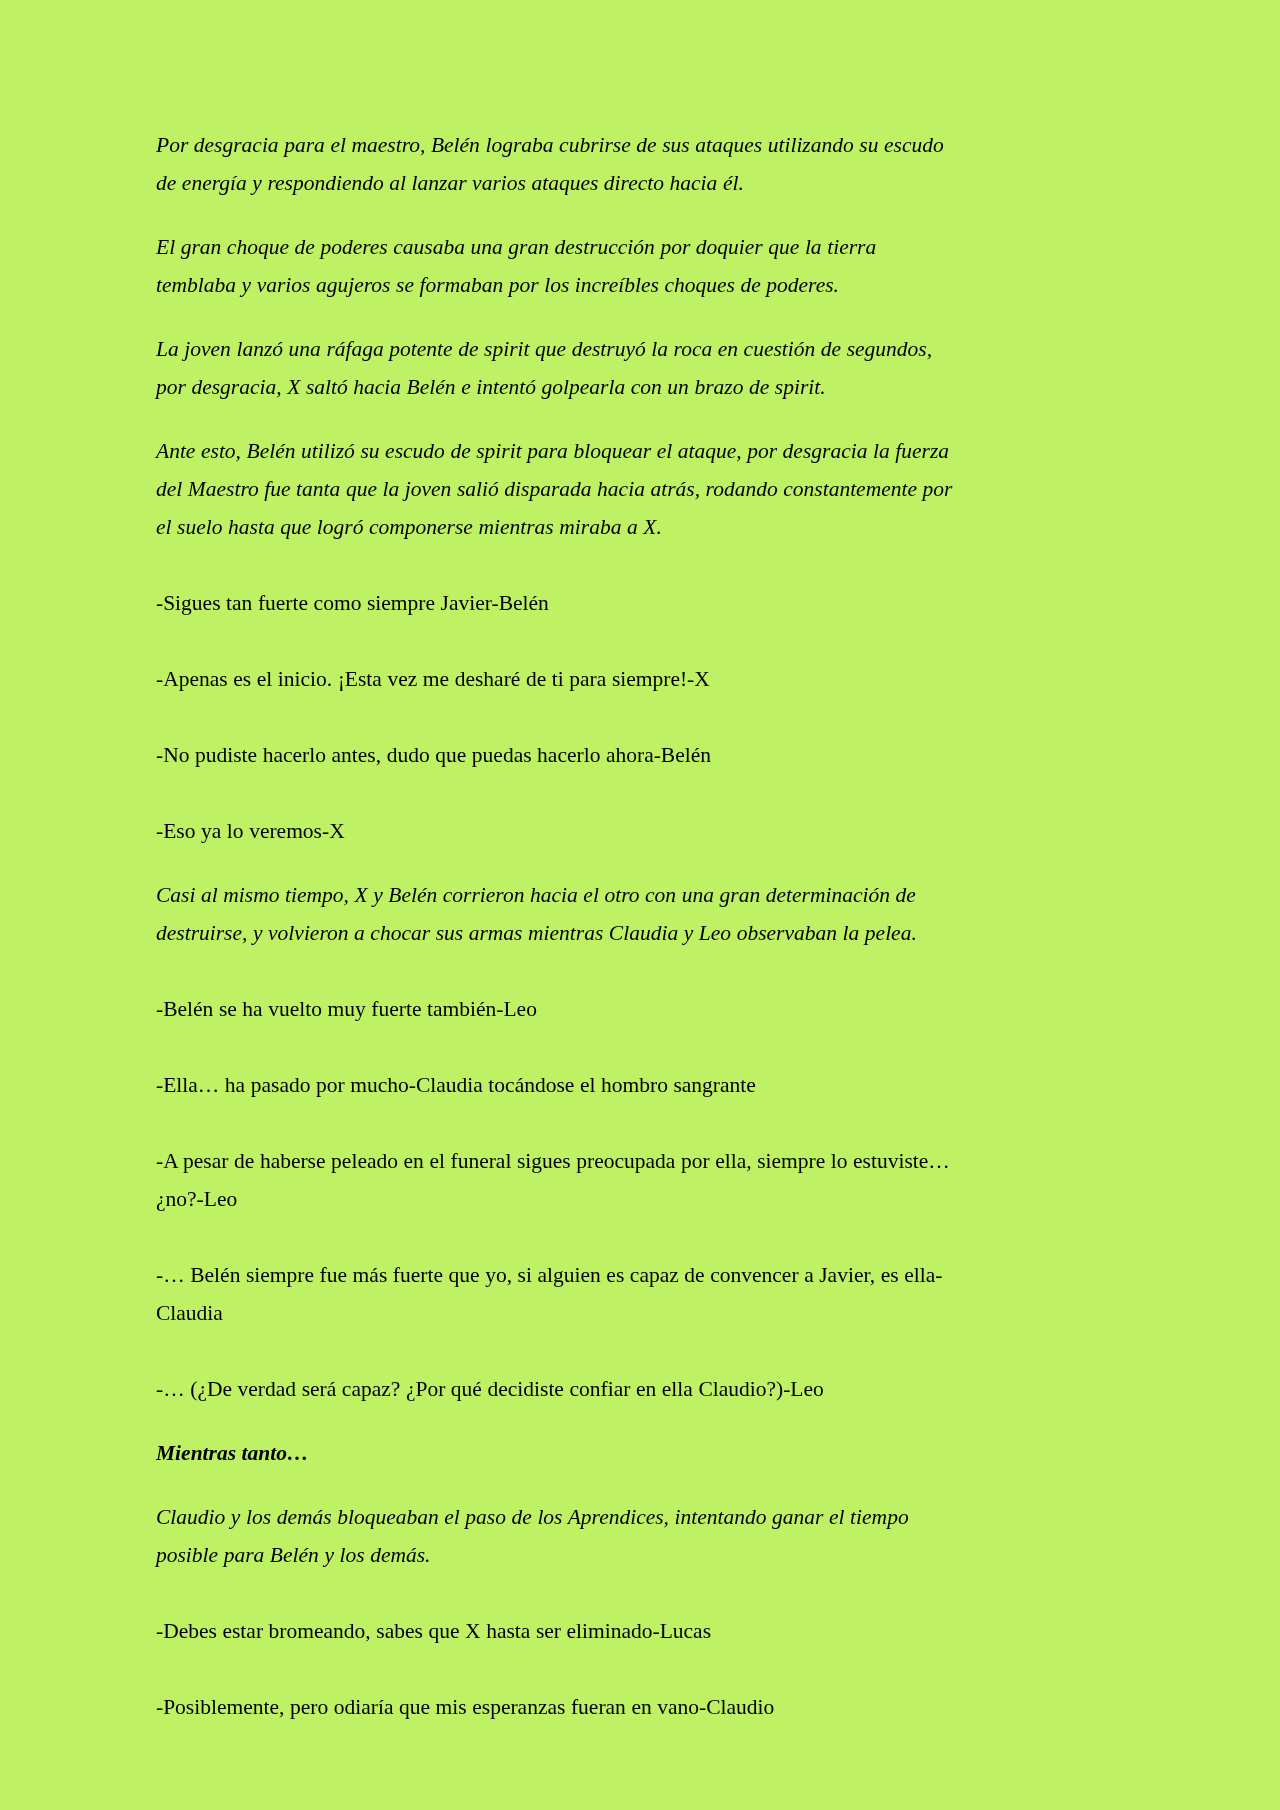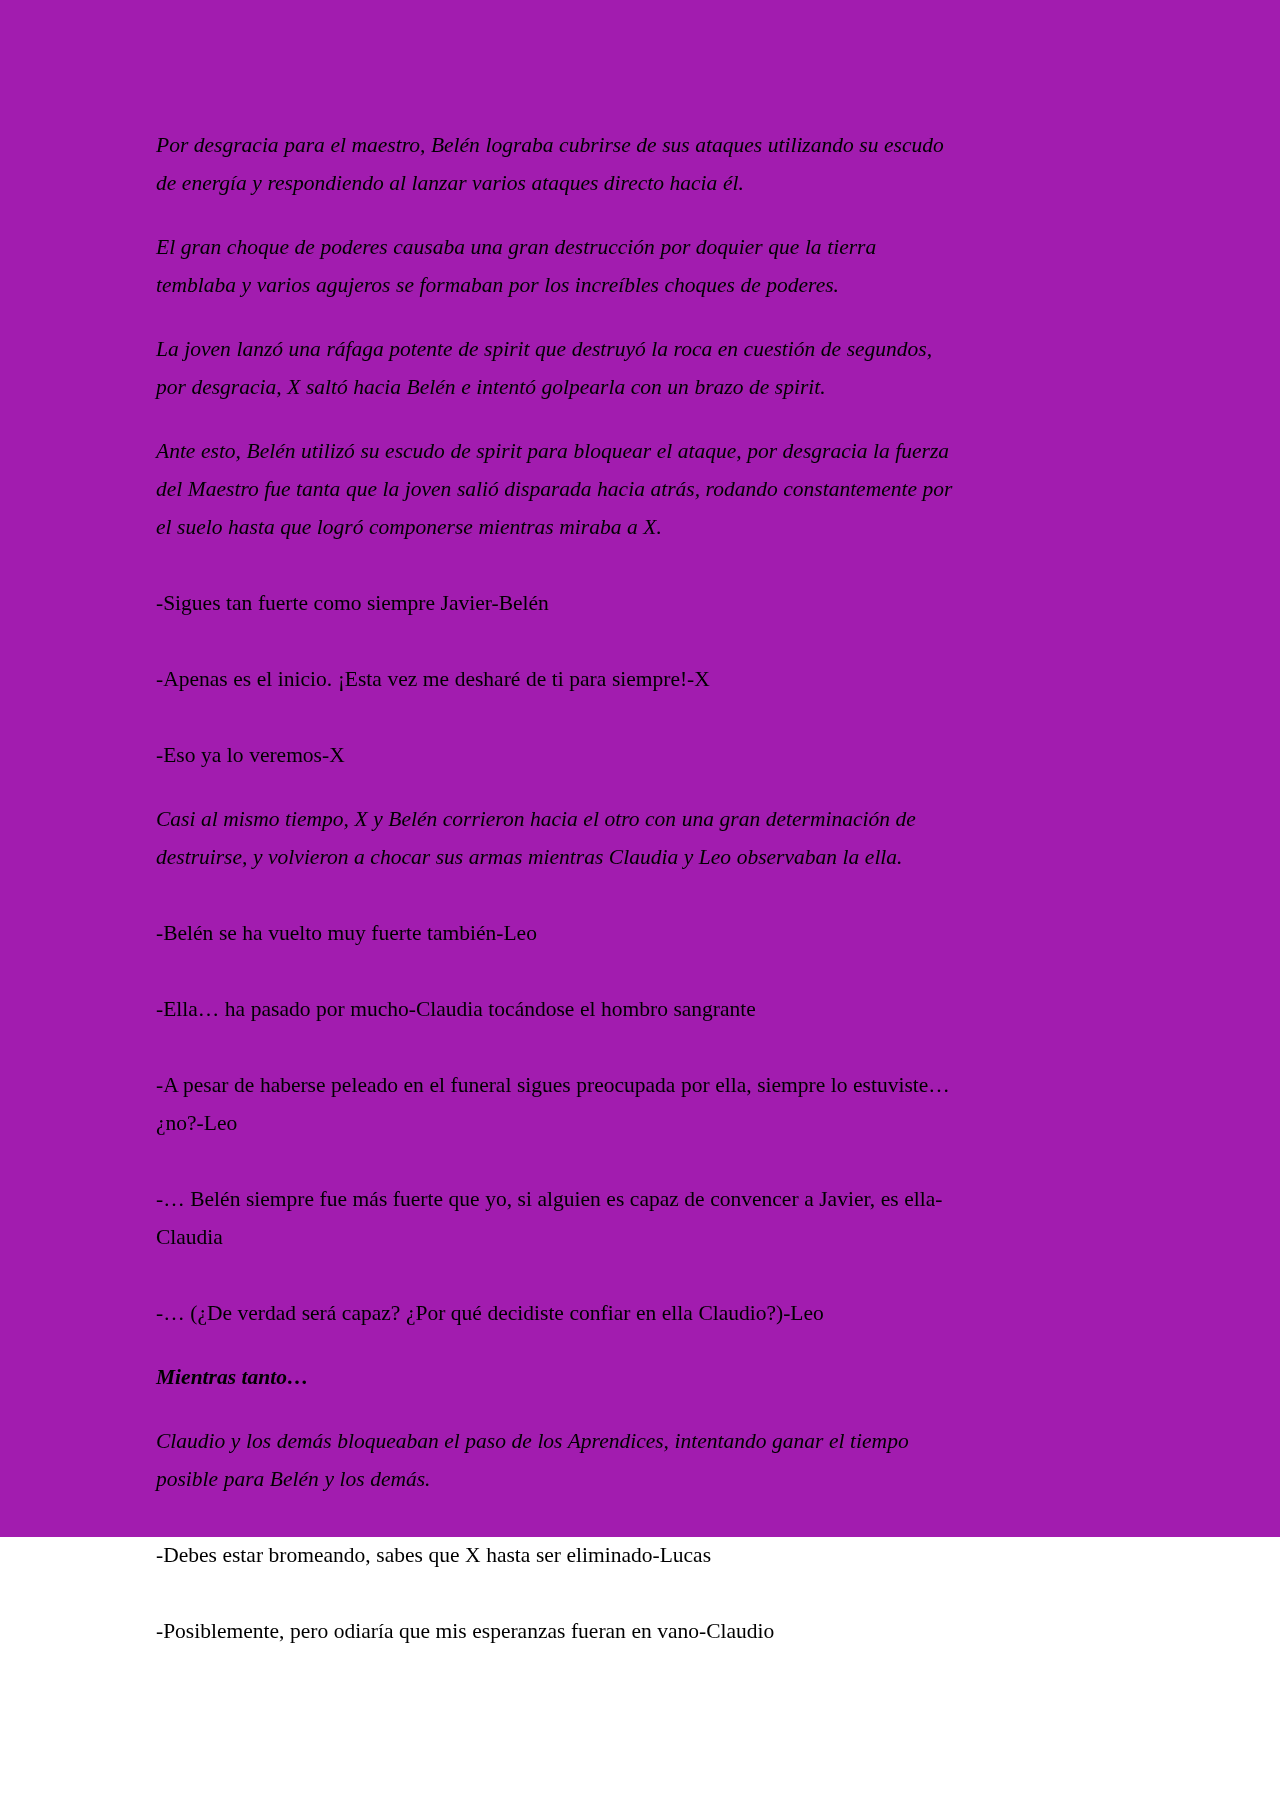--- a/index.html
+++ b/index.html
@@ -12,22 +12,22 @@
     width: 1280px;
     height: 1810px;
     font-family: "Liberation Serif", "DejaVu Serif", serif;
     color: #000000;
     -webkit-font-smoothing: antialiased;
   }
   .page {
     position: relative;
     box-sizing: border-box;
     width: 1280px;
-    height: 1537px;
-    background: #a21caf;
+    height: 1810px;
+    background: #bef264;
     padding: 126px 322px 5px 156px;
   }
   .body-text {
     width: 802px;
   }
   p.block {
     margin: 0 0 26px 0;
     font-size: 21.5px;
     line-height: 38px;
     text-align: left;
@@ -52,22 +52,23 @@
 <body>
 
 <div class="page">
   <div class="body-text">
       <p class="block narration">Por desgracia para el maestro, Belén lograba cubrirse de sus ataques utilizando su escudo de energía y respondiendo al lanzar varios ataques directo hacia él.</p>
       <p class="block narration">El gran choque de poderes causaba una gran destrucción por doquier que la tierra temblaba y varios agujeros se formaban por los increíbles choques de poderes.</p>
       <p class="block narration">La joven lanzó una ráfaga potente de spirit que destruyó la roca en cuestión de segundos, por desgracia, X saltó hacia Belén e intentó golpearla con un brazo de spirit.</p>
       <p class="block narration">Ante esto, Belén utilizó su escudo de spirit para bloquear el ataque, por desgracia la fuerza del Maestro fue tanta que la joven salió disparada hacia atrás, rodando constantemente por el suelo hasta que logró componerse mientras miraba a X.</p>
       <p class="block dialogue">-Sigues tan fuerte como siempre Javier-Belén</p>
       <p class="block dialogue">-Apenas es el inicio. ¡Esta vez me desharé de ti para siempre!-X</p>
+      <p class="block dialogue">-No pudiste hacerlo antes, dudo que puedas hacerlo ahora-Belén</p>
       <p class="block dialogue">-Eso ya lo veremos-X</p>
-      <p class="block narration">Casi al mismo tiempo, X y Belén corrieron hacia el otro con una gran determinación de destruirse, y volvieron a chocar sus armas mientras Claudia y Leo observaban la ella.</p>
+      <p class="block narration">Casi al mismo tiempo, X y Belén corrieron hacia el otro con una gran determinación de destruirse, y volvieron a chocar sus armas mientras Claudia y Leo observaban la pelea.</p>
       <p class="block dialogue">-Belén se ha vuelto muy fuerte también-Leo</p>
       <p class="block dialogue">-Ella… ha pasado por mucho-Claudia tocándose el hombro sangrante</p>
       <p class="block dialogue">-A pesar de haberse peleado en el funeral sigues preocupada por ella, siempre lo estuviste… ¿no?-Leo</p>
       <p class="block dialogue">-… Belén siempre fue más fuerte que yo, si alguien es capaz de convencer a Javier, es ella-Claudia</p>
       <p class="block dialogue">-… (¿De verdad será capaz? ¿Por qué decidiste confiar en ella Claudio?)-Leo</p>
       <p class="block heading">Mientras tanto…</p>
       <p class="block narration">Claudio y los demás bloqueaban el paso de los Aprendices, intentando ganar el tiempo posible para Belén y los demás.</p>
       <p class="block dialogue">-Debes estar bromeando, sabes que X hasta ser eliminado-Lucas</p>
       <p class="block dialogue">-Posiblemente, pero odiaría que mis esperanzas fueran en vano-Claudio</p>
     </div>

